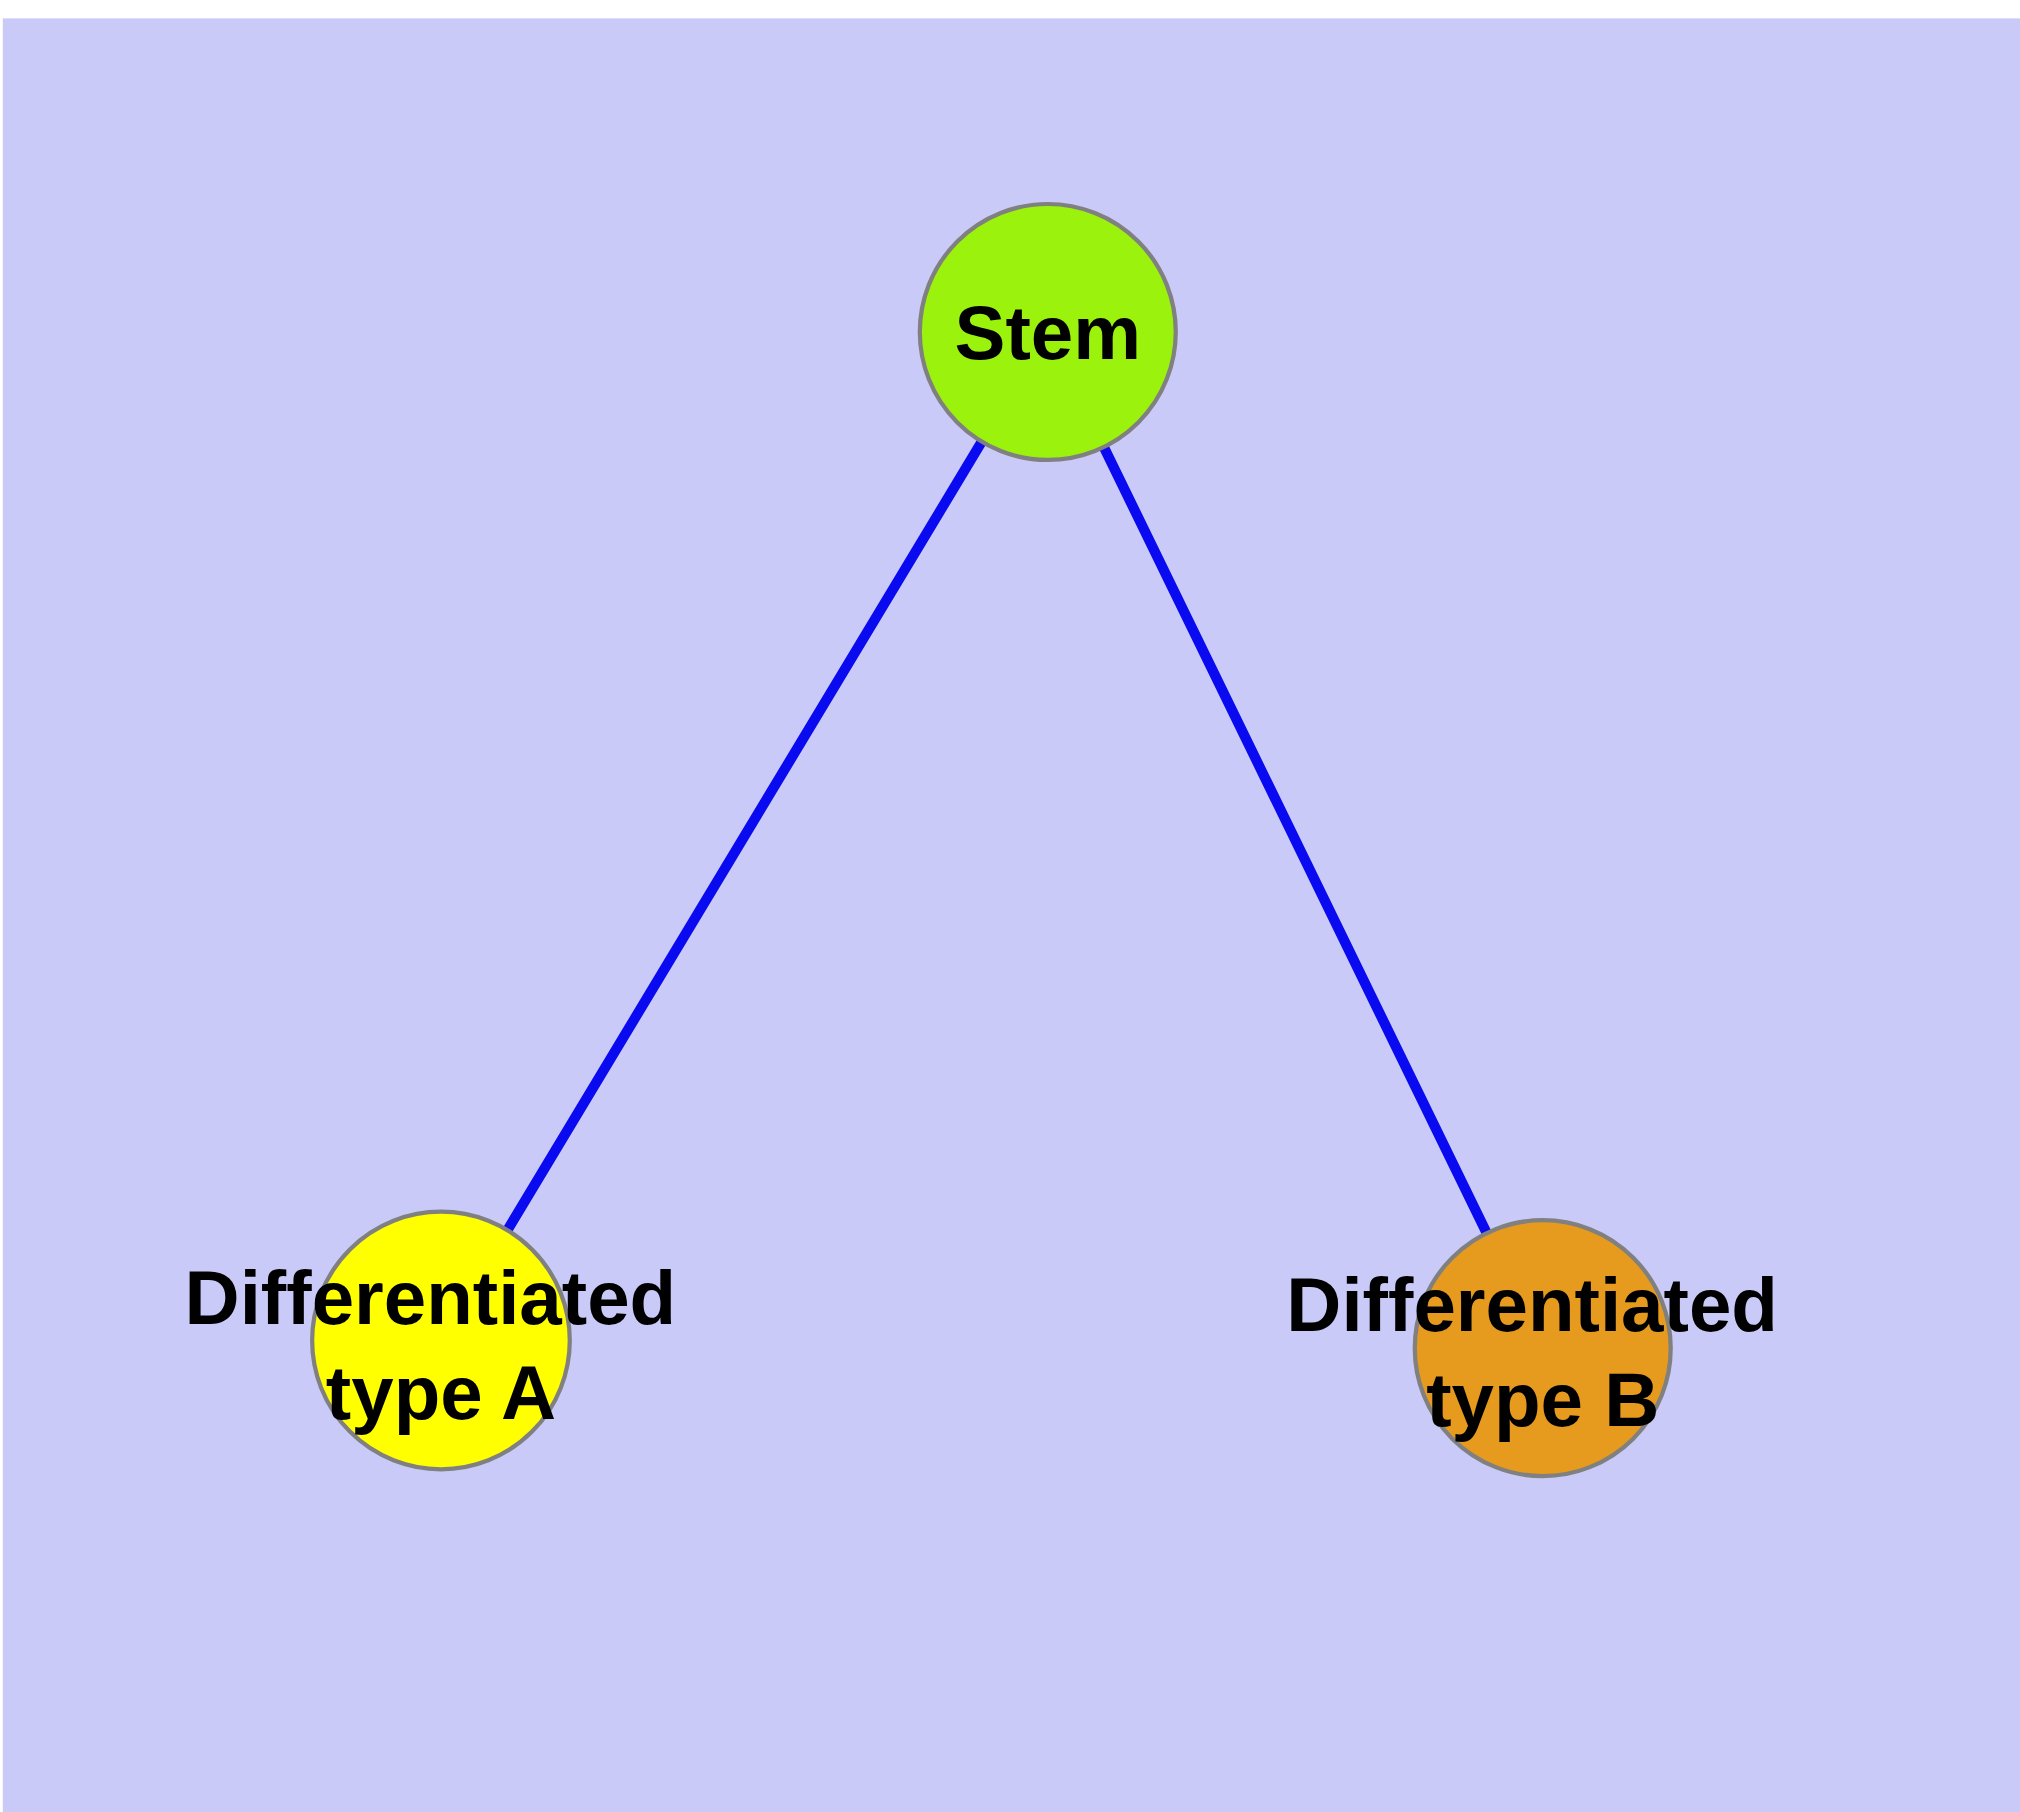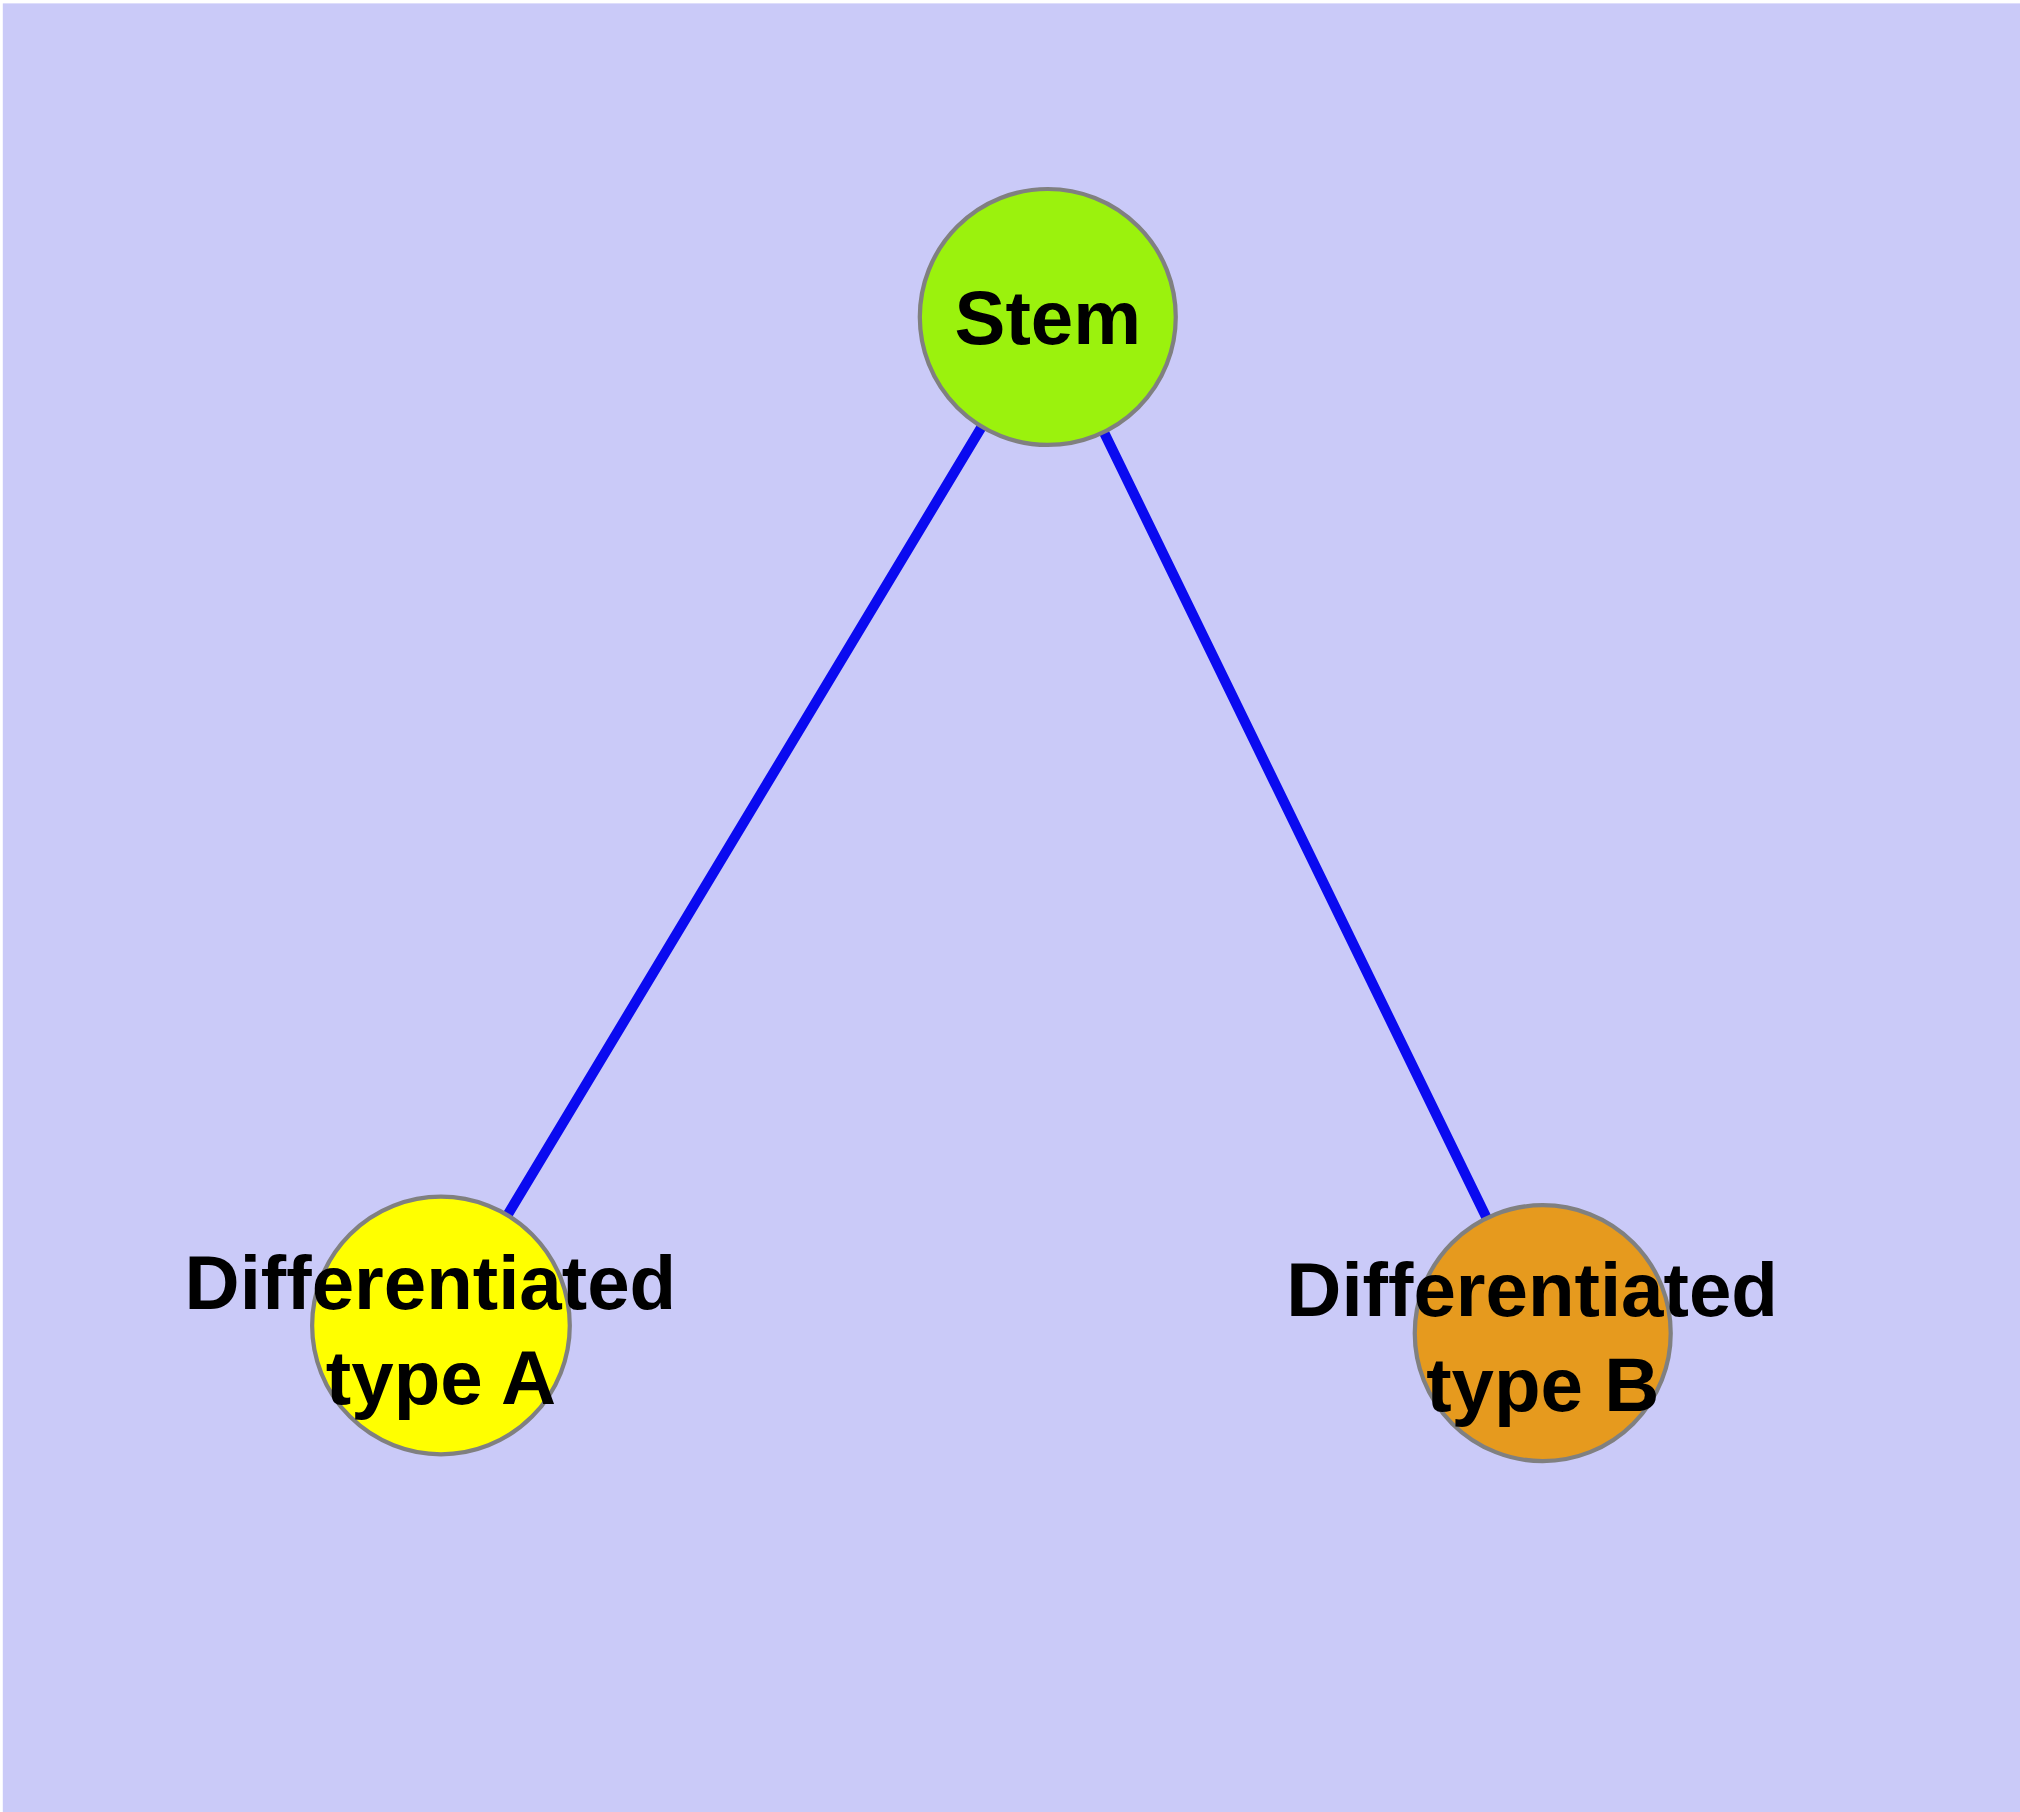--- a/index.html
+++ b/index.html
@@ -5,21 +5,21 @@
   html, body {
     margin: 0;
     padding: 0;
     background: #ffffff;
     width: 2021px;
     height: 1812px;
     overflow: hidden;
   }
   #stage {
     position: absolute;
-    top: 0; left: 0;
+    top: 15px; left: 0;
     width: 2021px;
     height: 1596px;
   }
   svg { display: block; }
   .node-label {
     font-family: "Liberation Sans", sans-serif;
     font-weight: bold;
     font-size: 90px;
     text-anchor: middle;
   }

